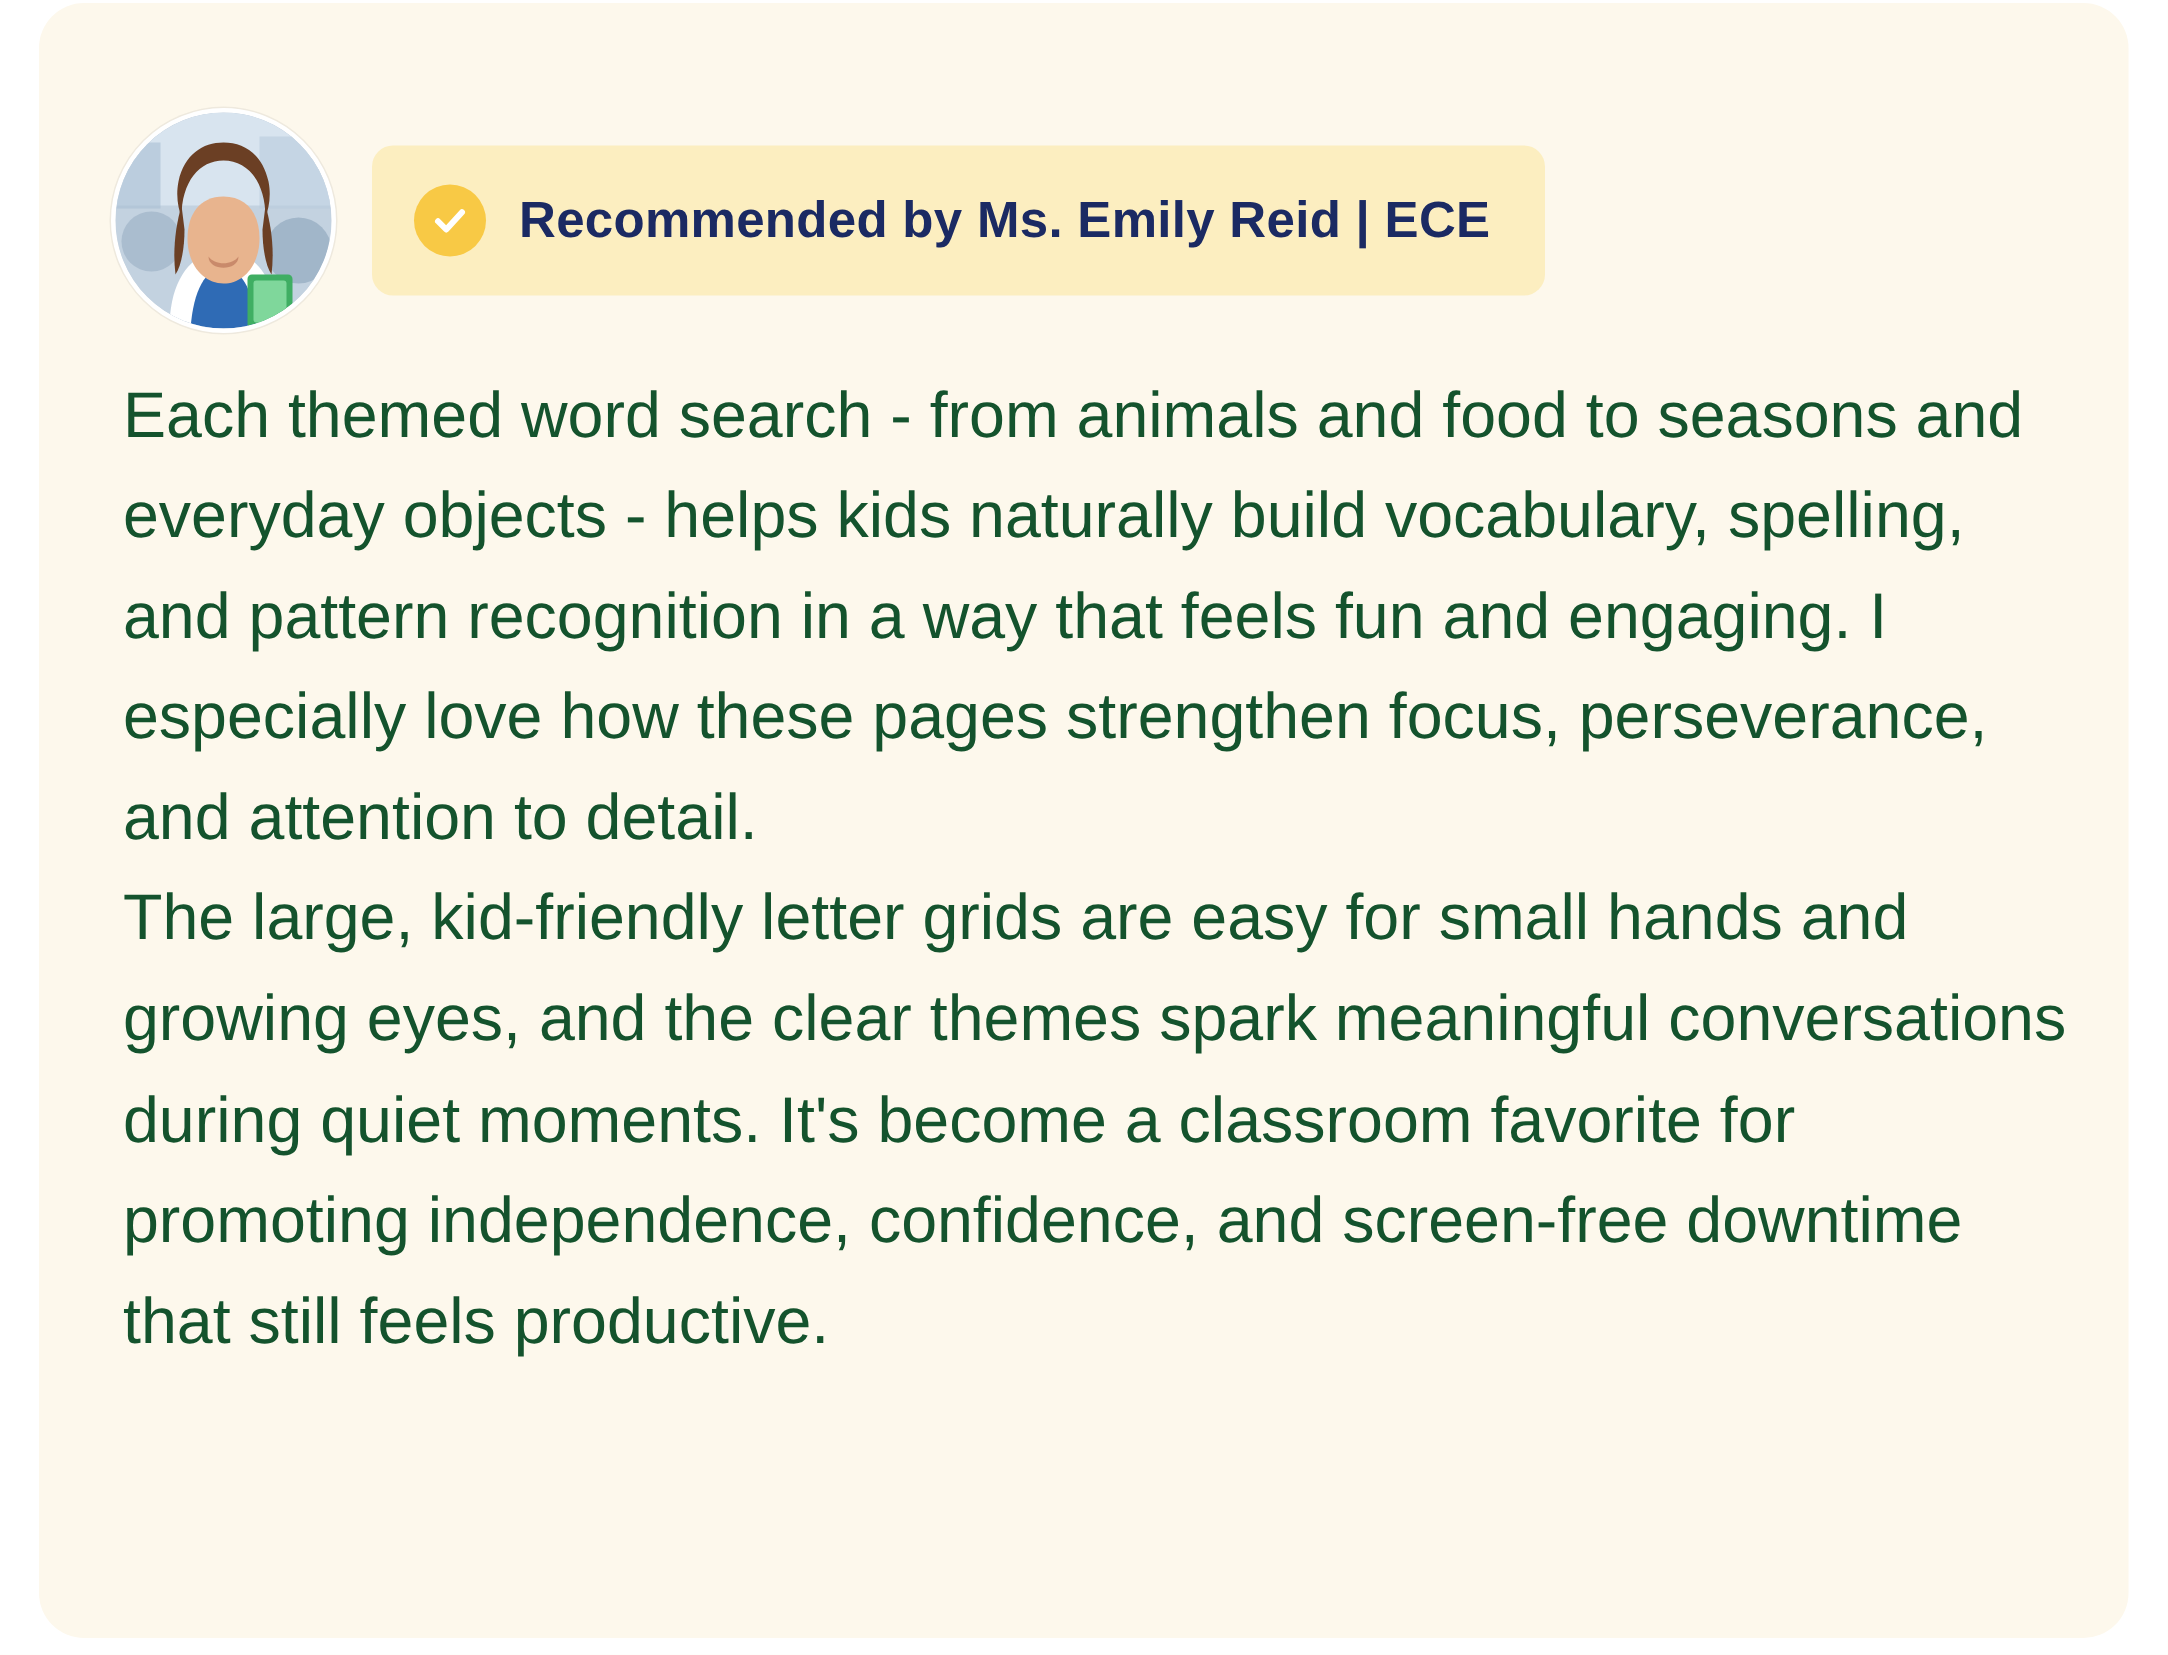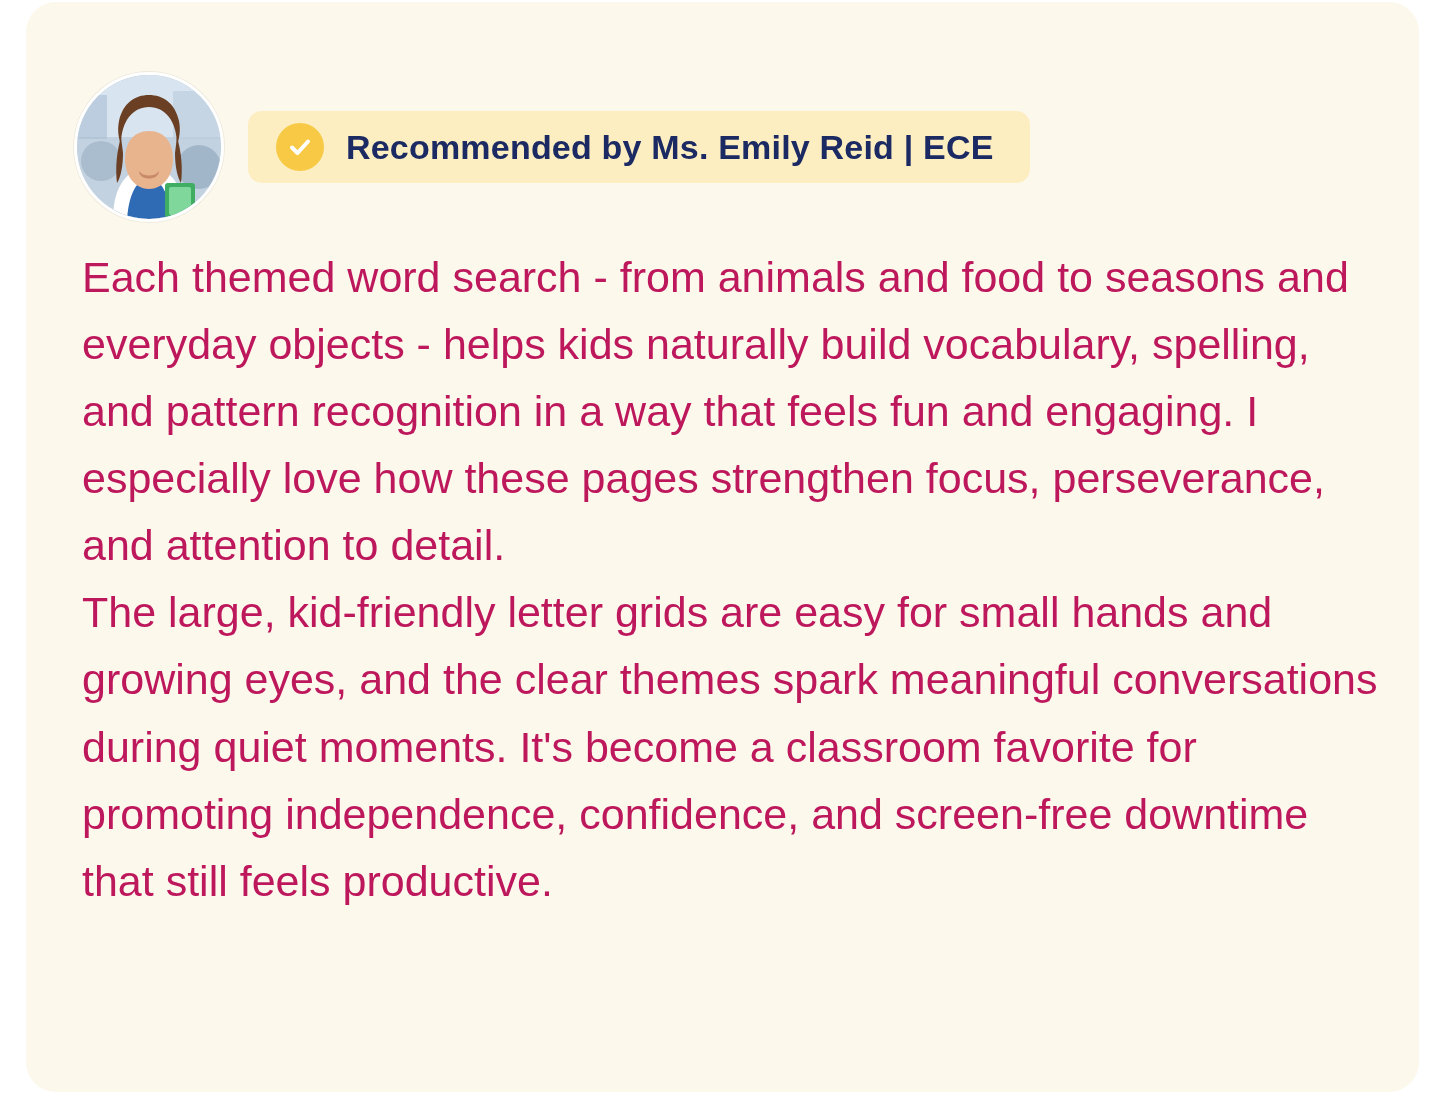--- a/index.html
+++ b/index.html
@@ -44,21 +44,21 @@
     background: #cfd9e4;
   }
   .avatar svg {
     display: block;
     width: 100%;
     height: 100%;
   }
 
   .badge {
     margin-left: 24px;
-    height: 72px;
+    height: 100px;
     background: #fceec0;
     border-radius: 14px;
     display: flex;
     align-items: center;
     padding: 0 36px 0 28px;
     box-sizing: border-box;
   }
 
   .check-icon {
     width: 48px;
@@ -78,21 +78,21 @@
   .badge-text {
     font-size: 34px;
     font-weight: bold;
     color: #1b2a63;
     letter-spacing: 0.2px;
     white-space: nowrap;
   }
 
   .body-text {
     padding: 22px 40px 0 56px;
-    color: #be185d;
+    color: #14532d;
     font-size: 43px;
     line-height: 1.56;
     font-weight: 400;
   }
   .body-text p {
     margin: 0;
   }
 </style>
 </head>
 <body>

